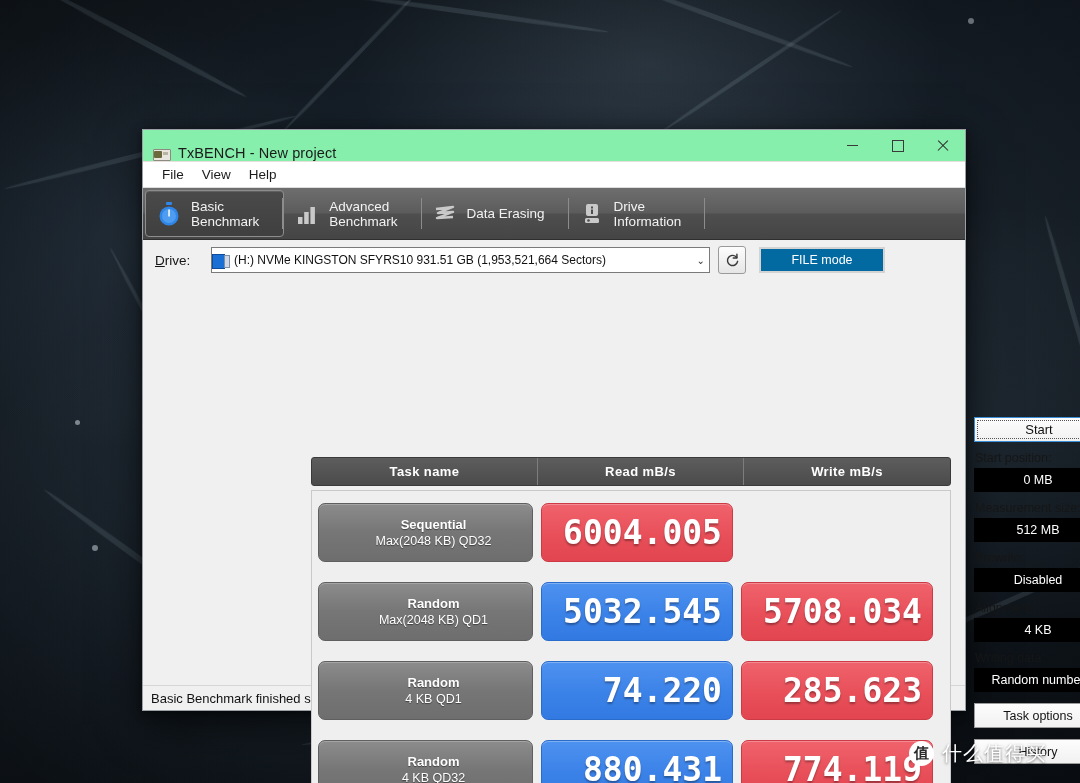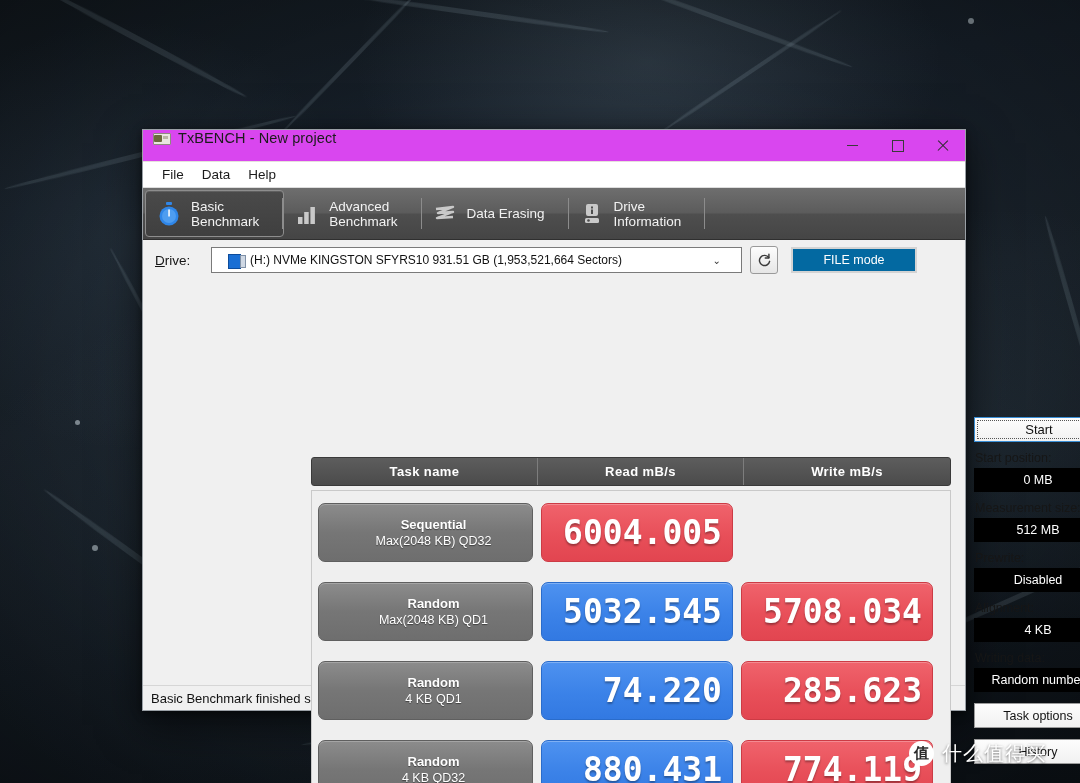--- a/index.html
+++ b/index.html
@@ -27,21 +27,21 @@
   
   #win{
     position:absolute;left:142px;top:129px;width:822px;height:580px;
     background:#f0f0f0;
     box-shadow:0 14px 40px rgba(0,0,0,.60), 0 2px 8px rgba(0,0,0,.5);
     border:1px solid #9aa0a6;
     display:flex;flex-direction:column;
   }
   
   #titlebar{
-    height:31px;background:#d946ef;display:flex;align-items:flex-start;
+    height:31px;background:#86efac;display:flex;align-items:flex-end;
     border-bottom:1px solid #e6e0dc;flex:none;
   }
   #appicon{width:17px;height:15px;margin-left:10px;margin-right:8px;position:relative;flex:none;}
   #appicon .i1{position:absolute;left:0;top:3px;width:16px;height:10px;background:#e9e6df;border:1px solid #8d8a80;border-radius:1px;}
   #appicon .i2{position:absolute;left:1px;top:5px;width:8px;height:7px;background:#6b6a3c;border-radius:1px;}
   #appicon .i3{position:absolute;left:10px;top:6px;width:5px;height:3px;background:#b9b5a6;}
   #title{font-size:14.5px;color:#1b1b1b;letter-spacing:.1px;}
   #wbtns{margin-left:auto;display:flex;height:31px;}
   .wbtn{width:45px;height:31px;display:flex;align-items:center;justify-content:center;}
   .wb-min{width:11px;height:1px;background:#3a3a3a;display:block;}
@@ -62,21 +62,21 @@
               border:1px solid #8d8d8d;border-radius:4px;box-shadow:inset 0 1px 0 rgba(255,255,255,.12);}
   .tab .sep{position:absolute;right:0;top:7px;bottom:7px;width:1px;background:#8c8c8c;}
   .tlabel{font-size:13.5px;color:#f2f2f2;line-height:15px;margin-left:9px;white-space:pre-line;}
   .ticon{width:26px;height:26px;flex:none;position:relative;}
   
   #content{flex:1;background:#f0f0f0;display:flex;flex-direction:column;position:relative;}
   #driverow{height:40px;display:flex;align-items:center;padding:0 12px;flex:none;}
   #drivelbl{font-size:13.5px;color:#161616;width:42px;}
   #drivelbl u{text-decoration:underline;}
   #drivesel{flex:none;width:497px;height:24px;background:#fff;border:1px solid #7a7a7a;
-            display:flex;align-items:center;padding:0 16px;margin-left:14px;font-size:12px;color:#111;}
+            display:flex;align-items:center;padding:0 0;margin-left:14px;font-size:12px;color:#111;}
   .hddico{width:17px;height:13px;position:relative;flex:none;margin-right:5px;}
   .hddico .b1{position:absolute;left:0;top:0;width:11px;height:13px;background:#1a6fd4;border:1px solid #0d4c9b;}
   .hddico .b2{position:absolute;left:12px;top:1px;width:4px;height:11px;background:#cfd8e4;border:1px solid #7f90a6;}
   #drivetxt{white-space:nowrap;overflow:hidden;}
   .chev{margin-left:auto;color:#333;font-size:10px;padding-right:4px;}
   #refresh{width:26px;height:26px;margin-left:8px;border:1px solid #9a9a9a;border-radius:3px;
            background:linear-gradient(180deg,#fdfdfd,#e6e6e6);display:flex;align-items:center;justify-content:center;}
   #filemode{margin-left:13px;width:122px;height:22px;background:#0369a1;color:#fff;font-size:12.5px;
             display:flex;align-items:center;justify-content:center;border:2px solid #d3d3d3;}
   
@@ -169,21 +169,21 @@
           <i class="wb-max"></i>
         </div>
       <div class="wbtn close">
           <i class="wb-close"></i>
         </div>
     </div>
   </div>
 
   <div id="menubar">
     <div class="mi">File</div>
-    <div class="mi">Data</div>
+    <div class="mi">View</div>
     <div class="mi">Help</div>
   </div>
 
   <div id="tabstrip">
 
     <div class="tab active">
       <div class="ticon">
         <svg viewBox="0 0 26 26" width="26" height="26">
           <rect x="10" y="1" width="6" height="3" rx="1" fill="#2f86e8"></rect>
           <circle cx="13" cy="15" r="9.5" fill="#2f86e8"></circle>

